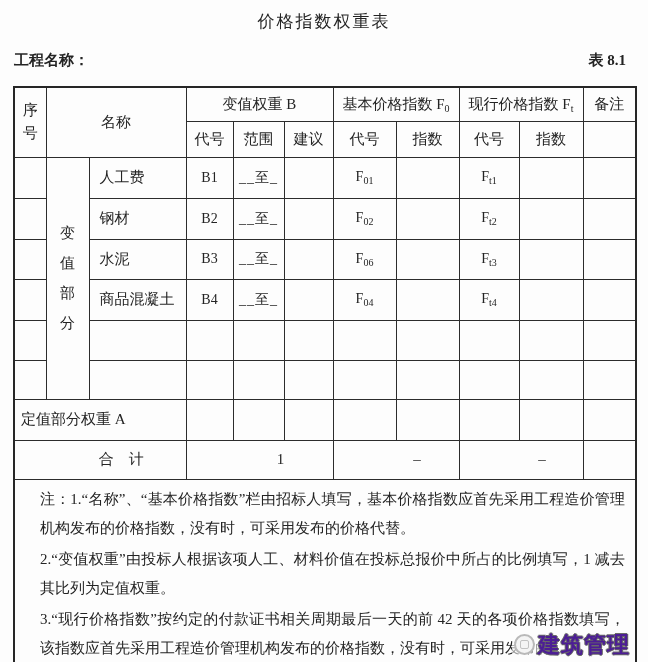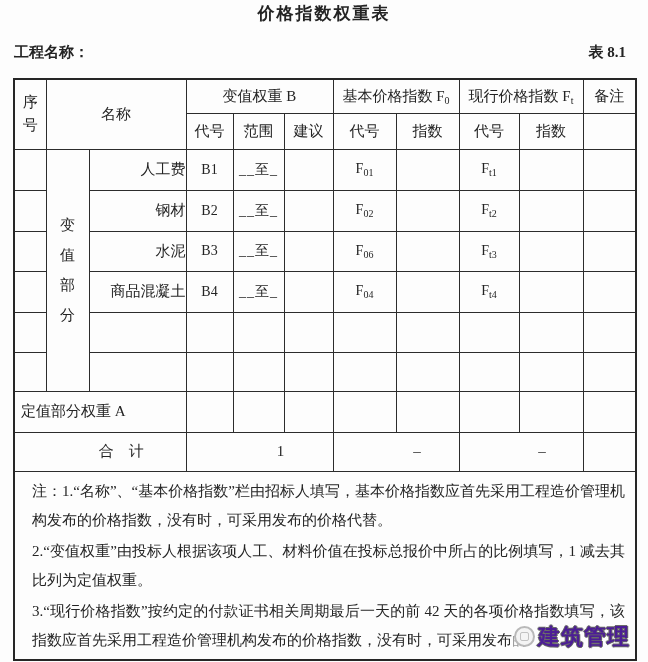--- a/index.html
+++ b/index.html
@@ -5,24 +5,24 @@
   html, body {
     margin: 0; padding: 0;
     width: 648px; height: 662px;
     background: #fdfdfd;
     overflow: hidden;
     font-family: "Liberation Serif", "DejaVu Serif", serif;
     color: #242424;
   }
   .title {
     text-align: center;
-    font-weight: bold;
+    font-weight: normal;
     font-size: 17px;
     letter-spacing: 2px;
-    padding-top: 2px;
+    padding-top: 10px;
   }
   .meta {
     display: flex;
     justify-content: space-between;
     margin: 18px 22px 16px 14px;
     font-size: 15px;
     font-weight: 600;
   }
   table {
     border-collapse: collapse;
@@ -43,34 +43,34 @@
   .h2 td { font-size: 15px; font-family: Liberation Mono, monospace; }
   sub { font-size: 10px; vertical-align: -3px; letter-spacing: 0; }
   .seq span { display: block; line-height: 1.55; }
   .vert {
     width: 17px;
     margin: 0 auto;
     word-break: break-all;
     line-height: 30px;
     font-size: 15px;
   }
-  td.name { text-align: right; padding-left: 10px; font-size: 15px; }
+  td.name { text-align: left; padding-left: 10px; font-size: 15px; }
   td.left { text-align: left; padding-left: 6px; font-size: 15px; font-family: Liberation Serif, serif; }
   td.range { letter-spacing: 1px; }
   .total td { font-size: 15px; padding-left: 42px; }
   td.notes-cell {
     text-align: left;
     vertical-align: top;
     padding: 5px 10px 0 9px;
     font-size: 15px;
     line-height: 29.5px;
     position: relative;
     text-align: justify;
   }
-  .notes-cell p { margin: 0 0 1px 8px; }
+  .notes-cell p { margin: 0 0 1px 16px; }
   .wm {
     position: absolute;
     right: 5px; bottom: 7px;
     display: flex;
     align-items: center;
     background: rgba(253,253,253,0.55);
     padding-left: 2px;
   }
   .wm-logo {
     width: 17px; height: 17px;

